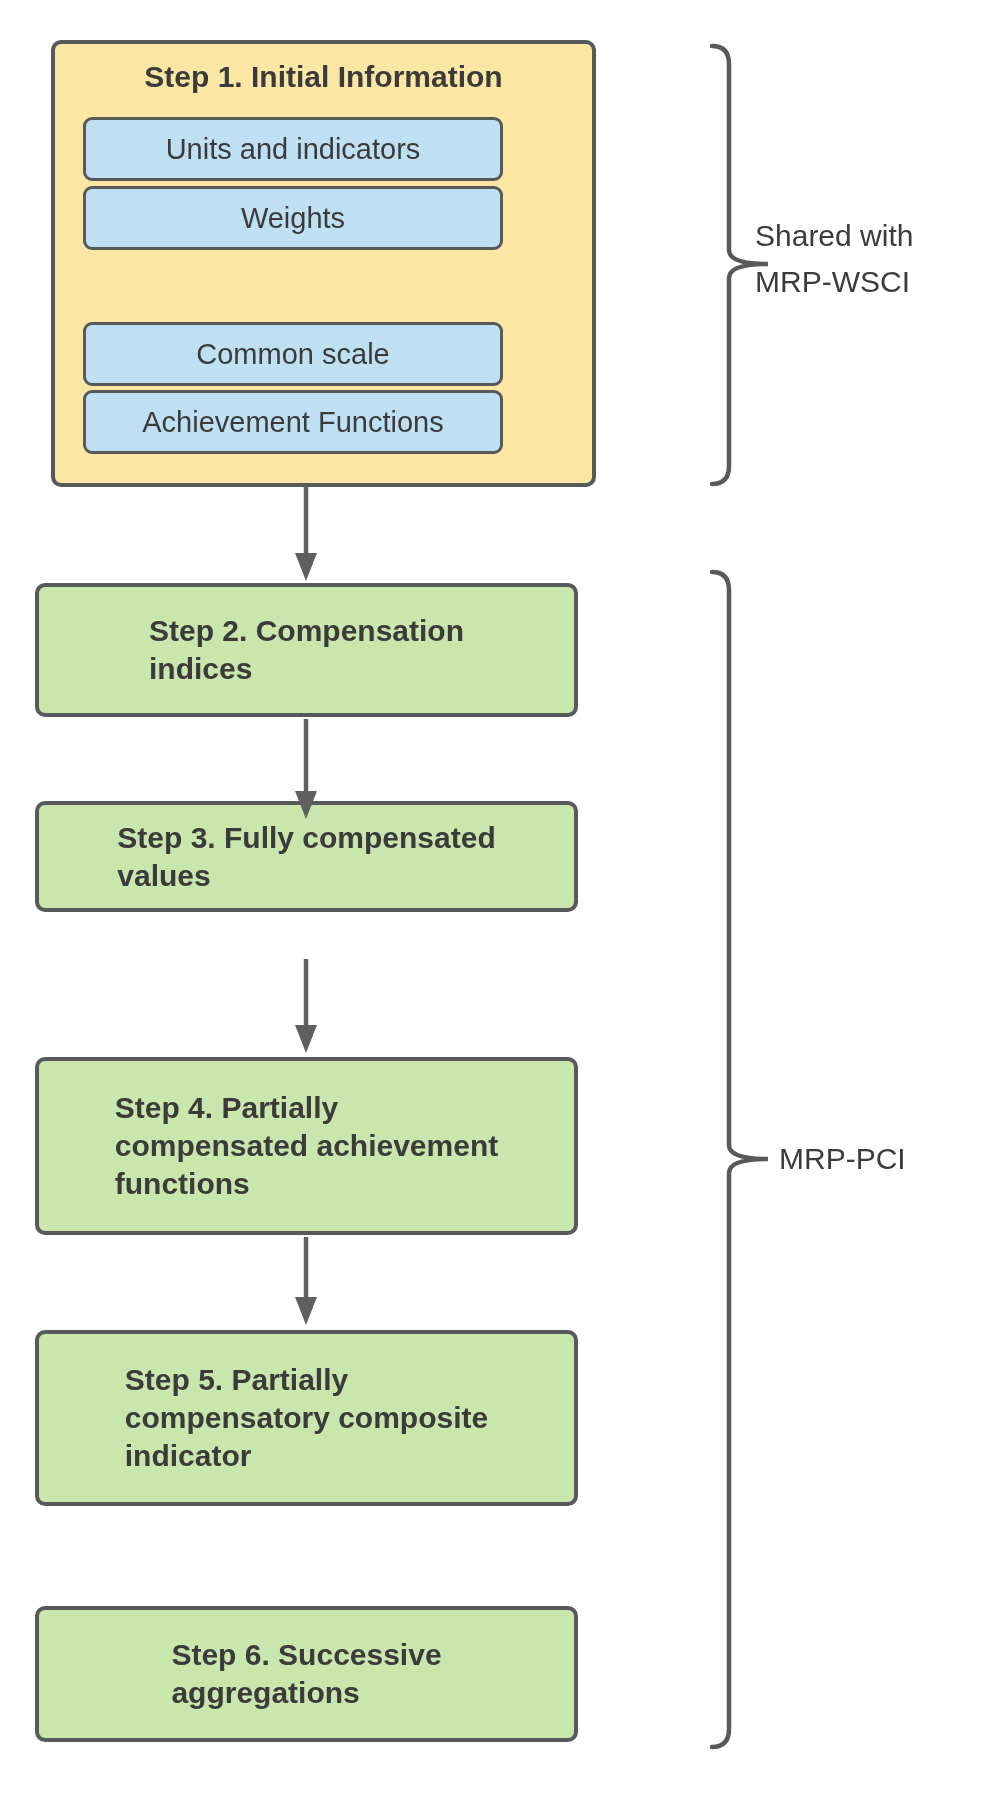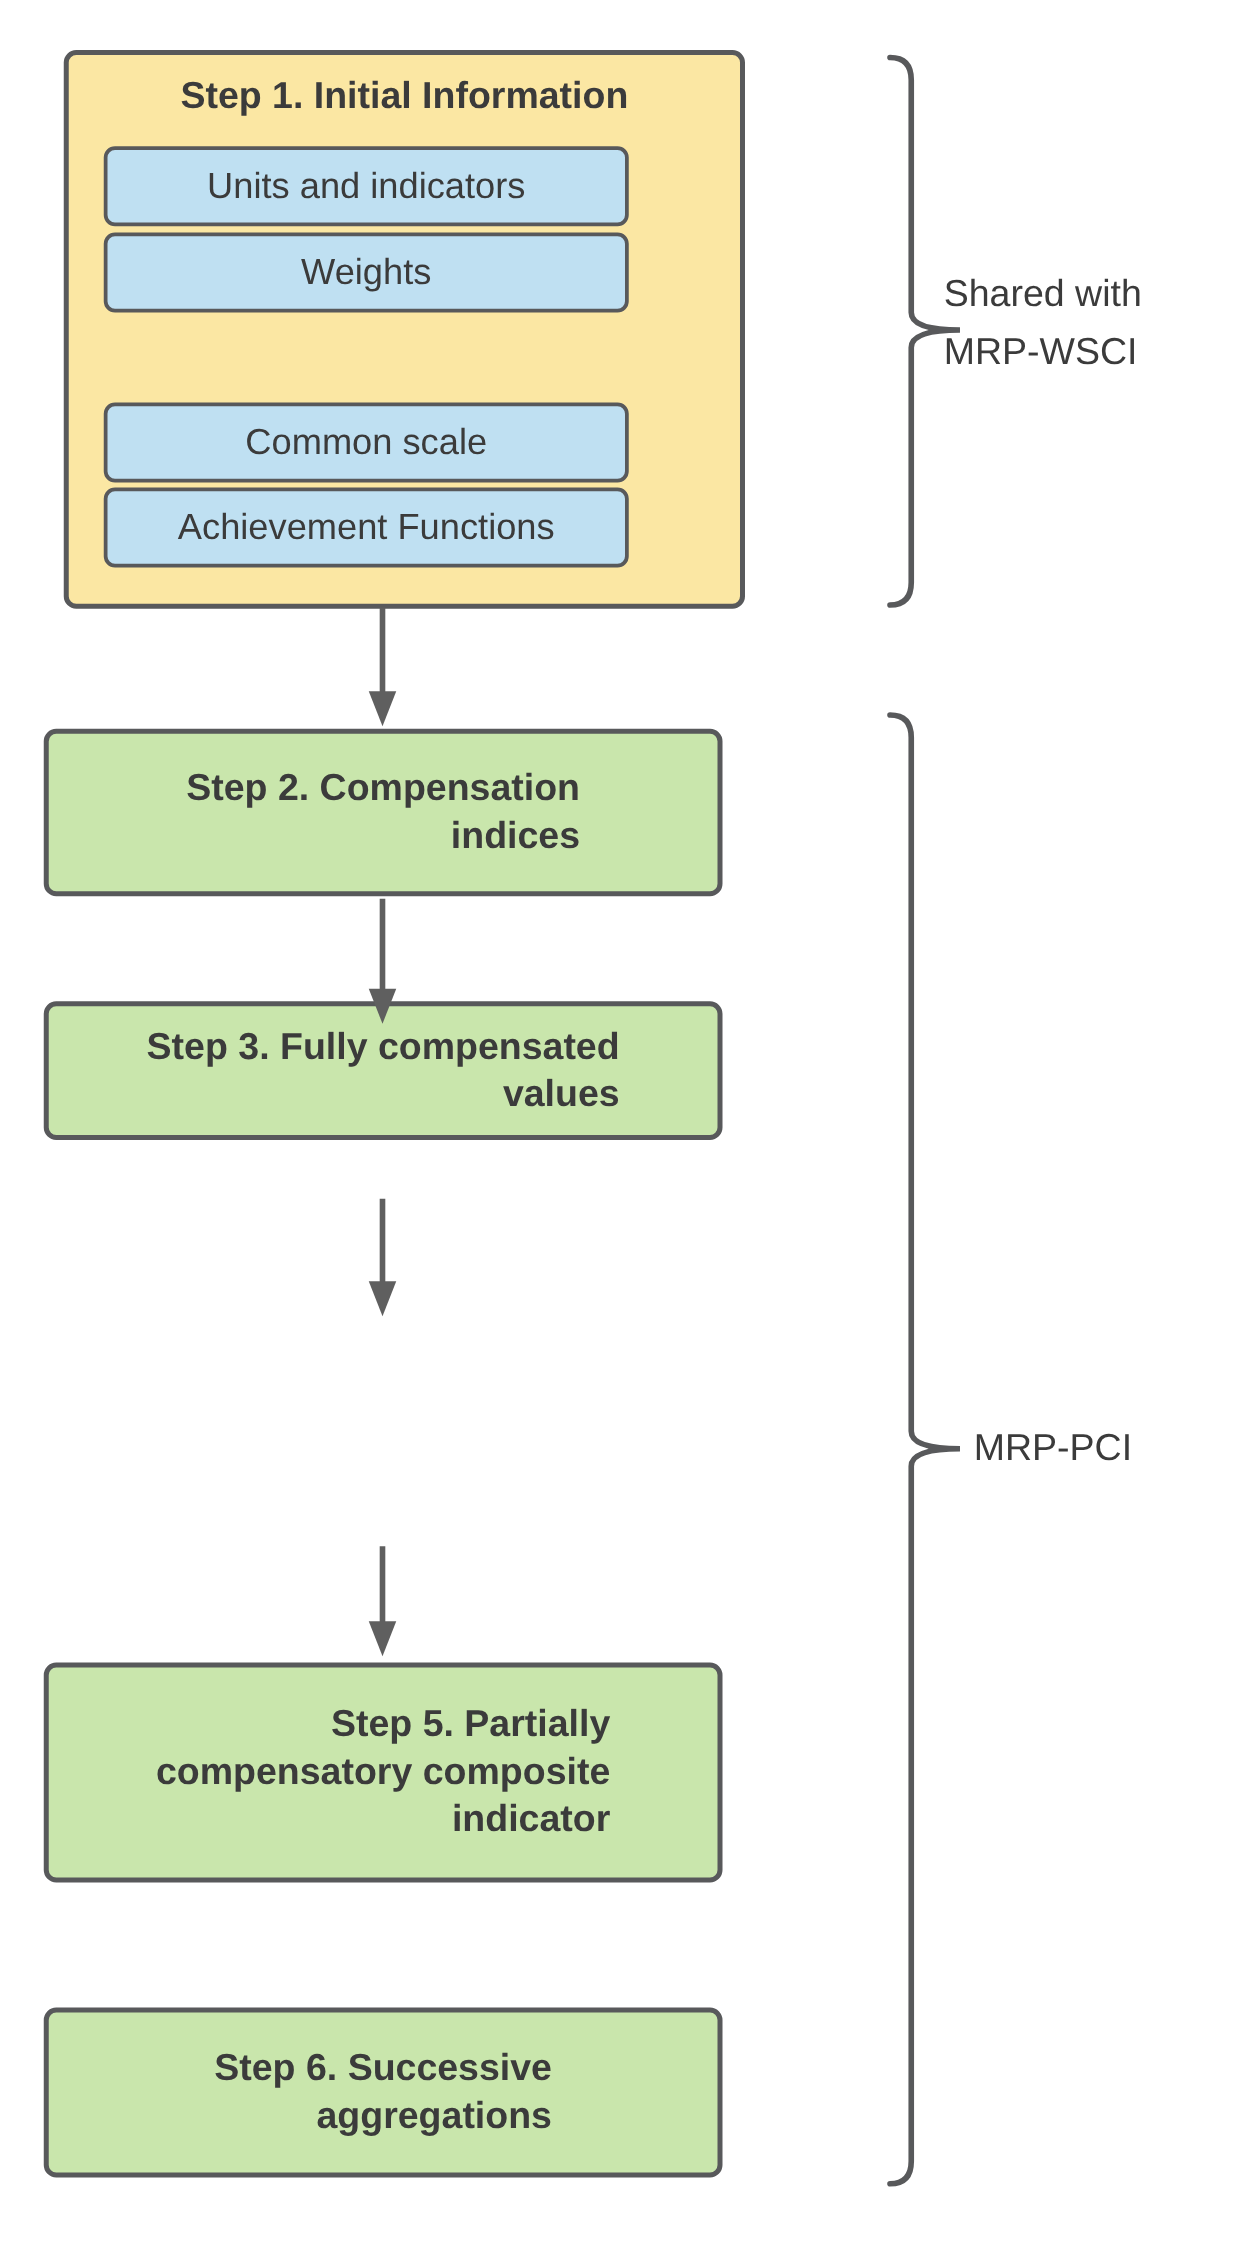--- a/index.html
+++ b/index.html
@@ -57,21 +57,21 @@
     font-size: 29px;
     color: var(--text-dark);
   }
   .green-box {
     left: 35px;
     width: 543px;
     background: var(--green-fill);
     display: flex;
     align-items: center;
     justify-content: center;
-    text-align: right;
+    text-align: left;
     white-space: pre-line;
     font-weight: bold;
     font-size: 30px;
     line-height: 38px;
     color: var(--text-dark);
     padding: 4px 10px;
   }
   .overlay {
     position: absolute;
     left: 0; top: 0;
@@ -110,20 +110,23 @@
     <div class="blue-item" style="top:73px">Units and indicators</div>
     <div class="blue-item" style="top:142px">Weights</div>
     <div class="blue-item" style="top:346px">Achievement Functions</div>
     <div class="blue-item" style="top:278px">Common scale</div>
   </div>
 
   <div class="box green-box" style="top:583px;  height:134px">Step 2. Compensation
 indices</div>
   <div class="box green-box" style="top:801px;  height:111px">Step 3. Fully compensated
 values</div>
+  <div class="box green-box" style="top:1057px; height:178px">Step 4. Partially
+compensated achievement
+functions</div>
   <div class="box green-box" style="top:1330px; height:176px">Step 5. Partially
 compensatory composite
 indicator</div>
   <div class="box green-box" style="top:1606px; height:136px">Step 6. Successive
 aggregations</div>
 
   <svg class="overlay" width="1004" height="1811" viewBox="0 0 1004 1811">
 
     <g>
       <line class="flow-line" x1="306" y1="486" x2="306" y2="554"></line>

